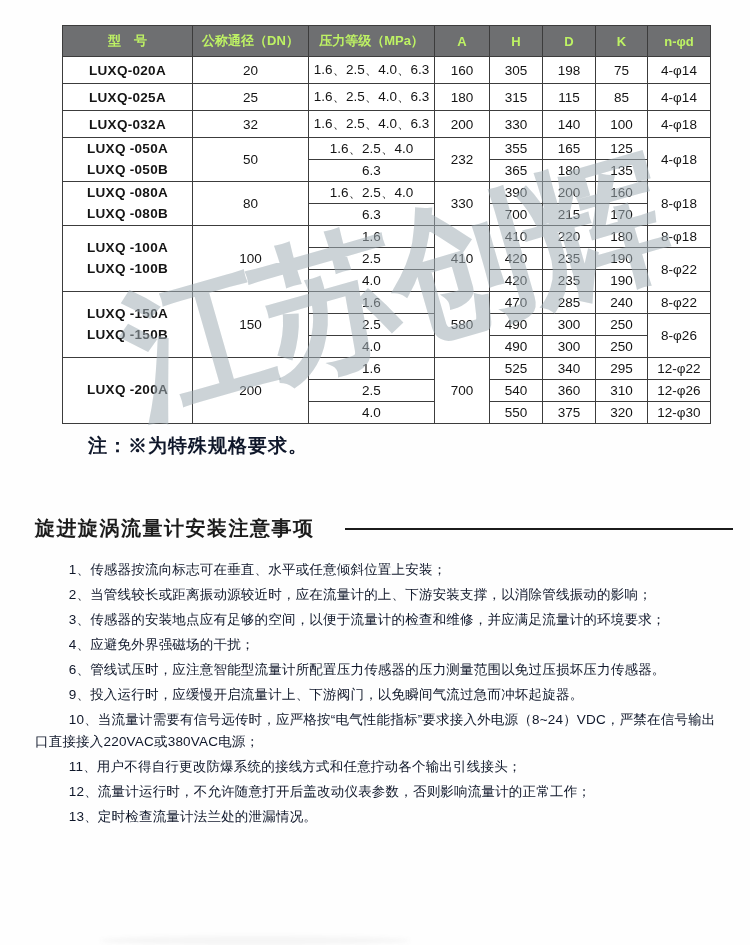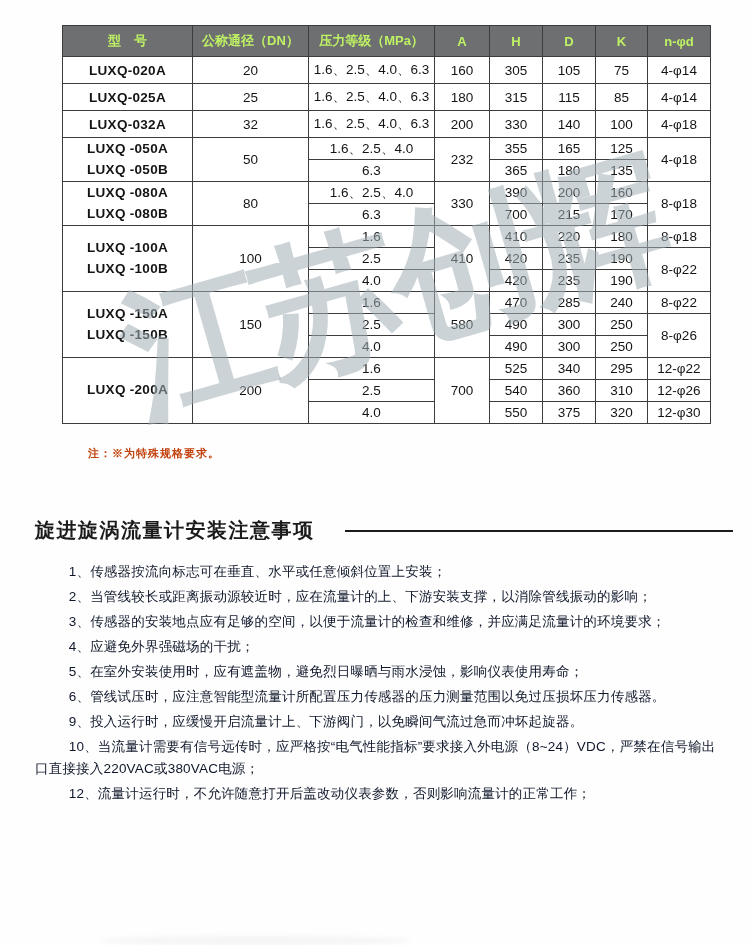--- a/index.html
+++ b/index.html
@@ -56,24 +56,24 @@
     letter-spacing:-8px;
     color:rgba(163,174,182,0.55);
     transform:rotate(-16deg);
     pointer-events:none;
     z-index:5;
     white-space:nowrap;
   }
 
   
   .table-note {
-    margin:22px 0 0 53px;
-    font-size:11px;
+    margin:9px 0 0 53px;
+    font-size:19px;
     font-weight:600;
-    color:#c2410c;
+    color:#0f172a;
     letter-spacing:1px;
   }
 
   
   .section-header {
     margin-top:56px;
     display:flex;
     align-items:center;
   }
   .section-title {
@@ -144,21 +144,21 @@
         </tr>
       </thead>
 
       <tbody class="grp">
         <tr class="single">
           <td class="model">LUXQ-020A</td>
           <td>20</td>
           <td>1.6、2.5、4.0、6.3</td>
           <td>160</td>
           <td>305</td>
-          <td>105</td>
+          <td>198</td>
           <td>75</td>
           <td>4-φ14</td>
         </tr>
       </tbody>
 
       <tbody class="grp">
         <tr class="single">
           <td class="model">LUXQ-025A</td>
           <td>25</td>
           <td>1.6、2.5、4.0、6.3</td>
@@ -323,21 +323,22 @@
   <div class="section-header">
     <span class="section-title">旋进旋涡流量计安装注意事项</span>
     <span class="section-rule"></span>
   </div>
 
   <div class="notes">
     <p>1、传感器按流向标志可在垂直、水平或任意倾斜位置上安装；</p>
     <p>2、当管线较长或距离振动源较近时，应在流量计的上、下游安装支撑，以消除管线振动的影响；</p>
     <p>3、传感器的安装地点应有足够的空间，以便于流量计的检查和维修，并应满足流量计的环境要求；</p>
     <p>4、应避免外界强磁场的干扰；</p>
-    <p>5、在室外安装使用时，应有遮盖物，避免烈日曝晒与雨水浸蚀，影响仪表使用寿命；</p>
     <p>6、管线试压时，应注意智能型流量计所配置压力传感器的压力测量范围以免过压损坏压力传感器。</p>
     <p>9、投入运行时，应缓慢开启流量计上、下游阀门，以免瞬间气流过急而冲坏起旋器。</p>
     <p>10、当流量计需要有信号远传时，应严格按“电气性能指标”要求接入外电源（8~24）VDC，严禁在信号输出口直接接入220VAC或380VAC电源；</p>
+    <p>11、用户不得自行更改防爆系统的接线方式和任意拧动各个输出引线接头；</p>
     <p>12、流量计运行时，不允许随意打开后盖改动仪表参数，否则影响流量计的正常工作；</p>
+    <p>13、定时检查流量计法兰处的泄漏情况。</p>
   </div>
 
   <div class="bottom-smudge"></div>
 </div>
 
 </body></html>

